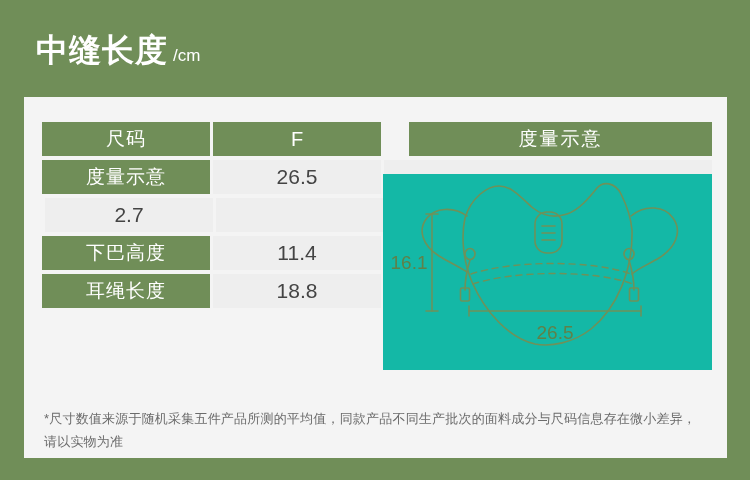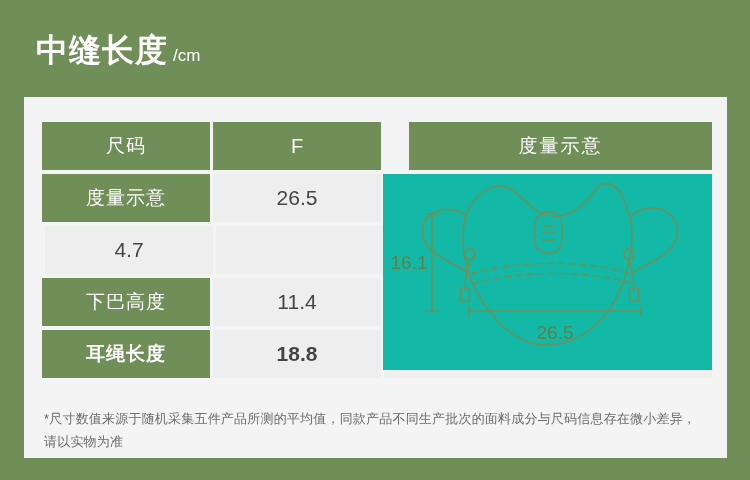--- a/index.html
+++ b/index.html
@@ -53,23 +53,23 @@
   }
   .table {
     position: absolute;
     left: 18px;
     top: 25px;
     width: 670px;
   }
   .trow {
     display: flex;
     margin-bottom: 4px;
-    height: 48px;
-  }
-  .trow:last-child { margin-bottom: 0; font-weight: bold; }
+    height: 34px;
+  }
+  .trow:last-child { margin-bottom: 0; }
   .cell-label {
     width: 168px;
     background: #708e58;
     color: #ffffff;
     display: flex;
     align-items: center;
     justify-content: center;
     font-size: 19px;
     letter-spacing: 1px;
     flex: none;
@@ -148,21 +148,21 @@
         <div class="cell-diagram">度量示意</div>
       </div>
 
       <div class="trow">
         <div class="cell-label">度量示意</div>
         <div class="cell-value">26.5</div>
         <div class="cell-diagram"></div>
       </div>
 
       <div class="trow">
-        <div class="cell-value">4.7</div>
+        <div class="cell-value">2.7</div>
         <div class="cell-diagram"></div>
       </div>
 
       <div class="trow">
         <div class="cell-label">下巴高度</div>
         <div class="cell-value">11.4</div>
         <div class="cell-diagram"></div>
       </div>
 
       <div class="trow">

